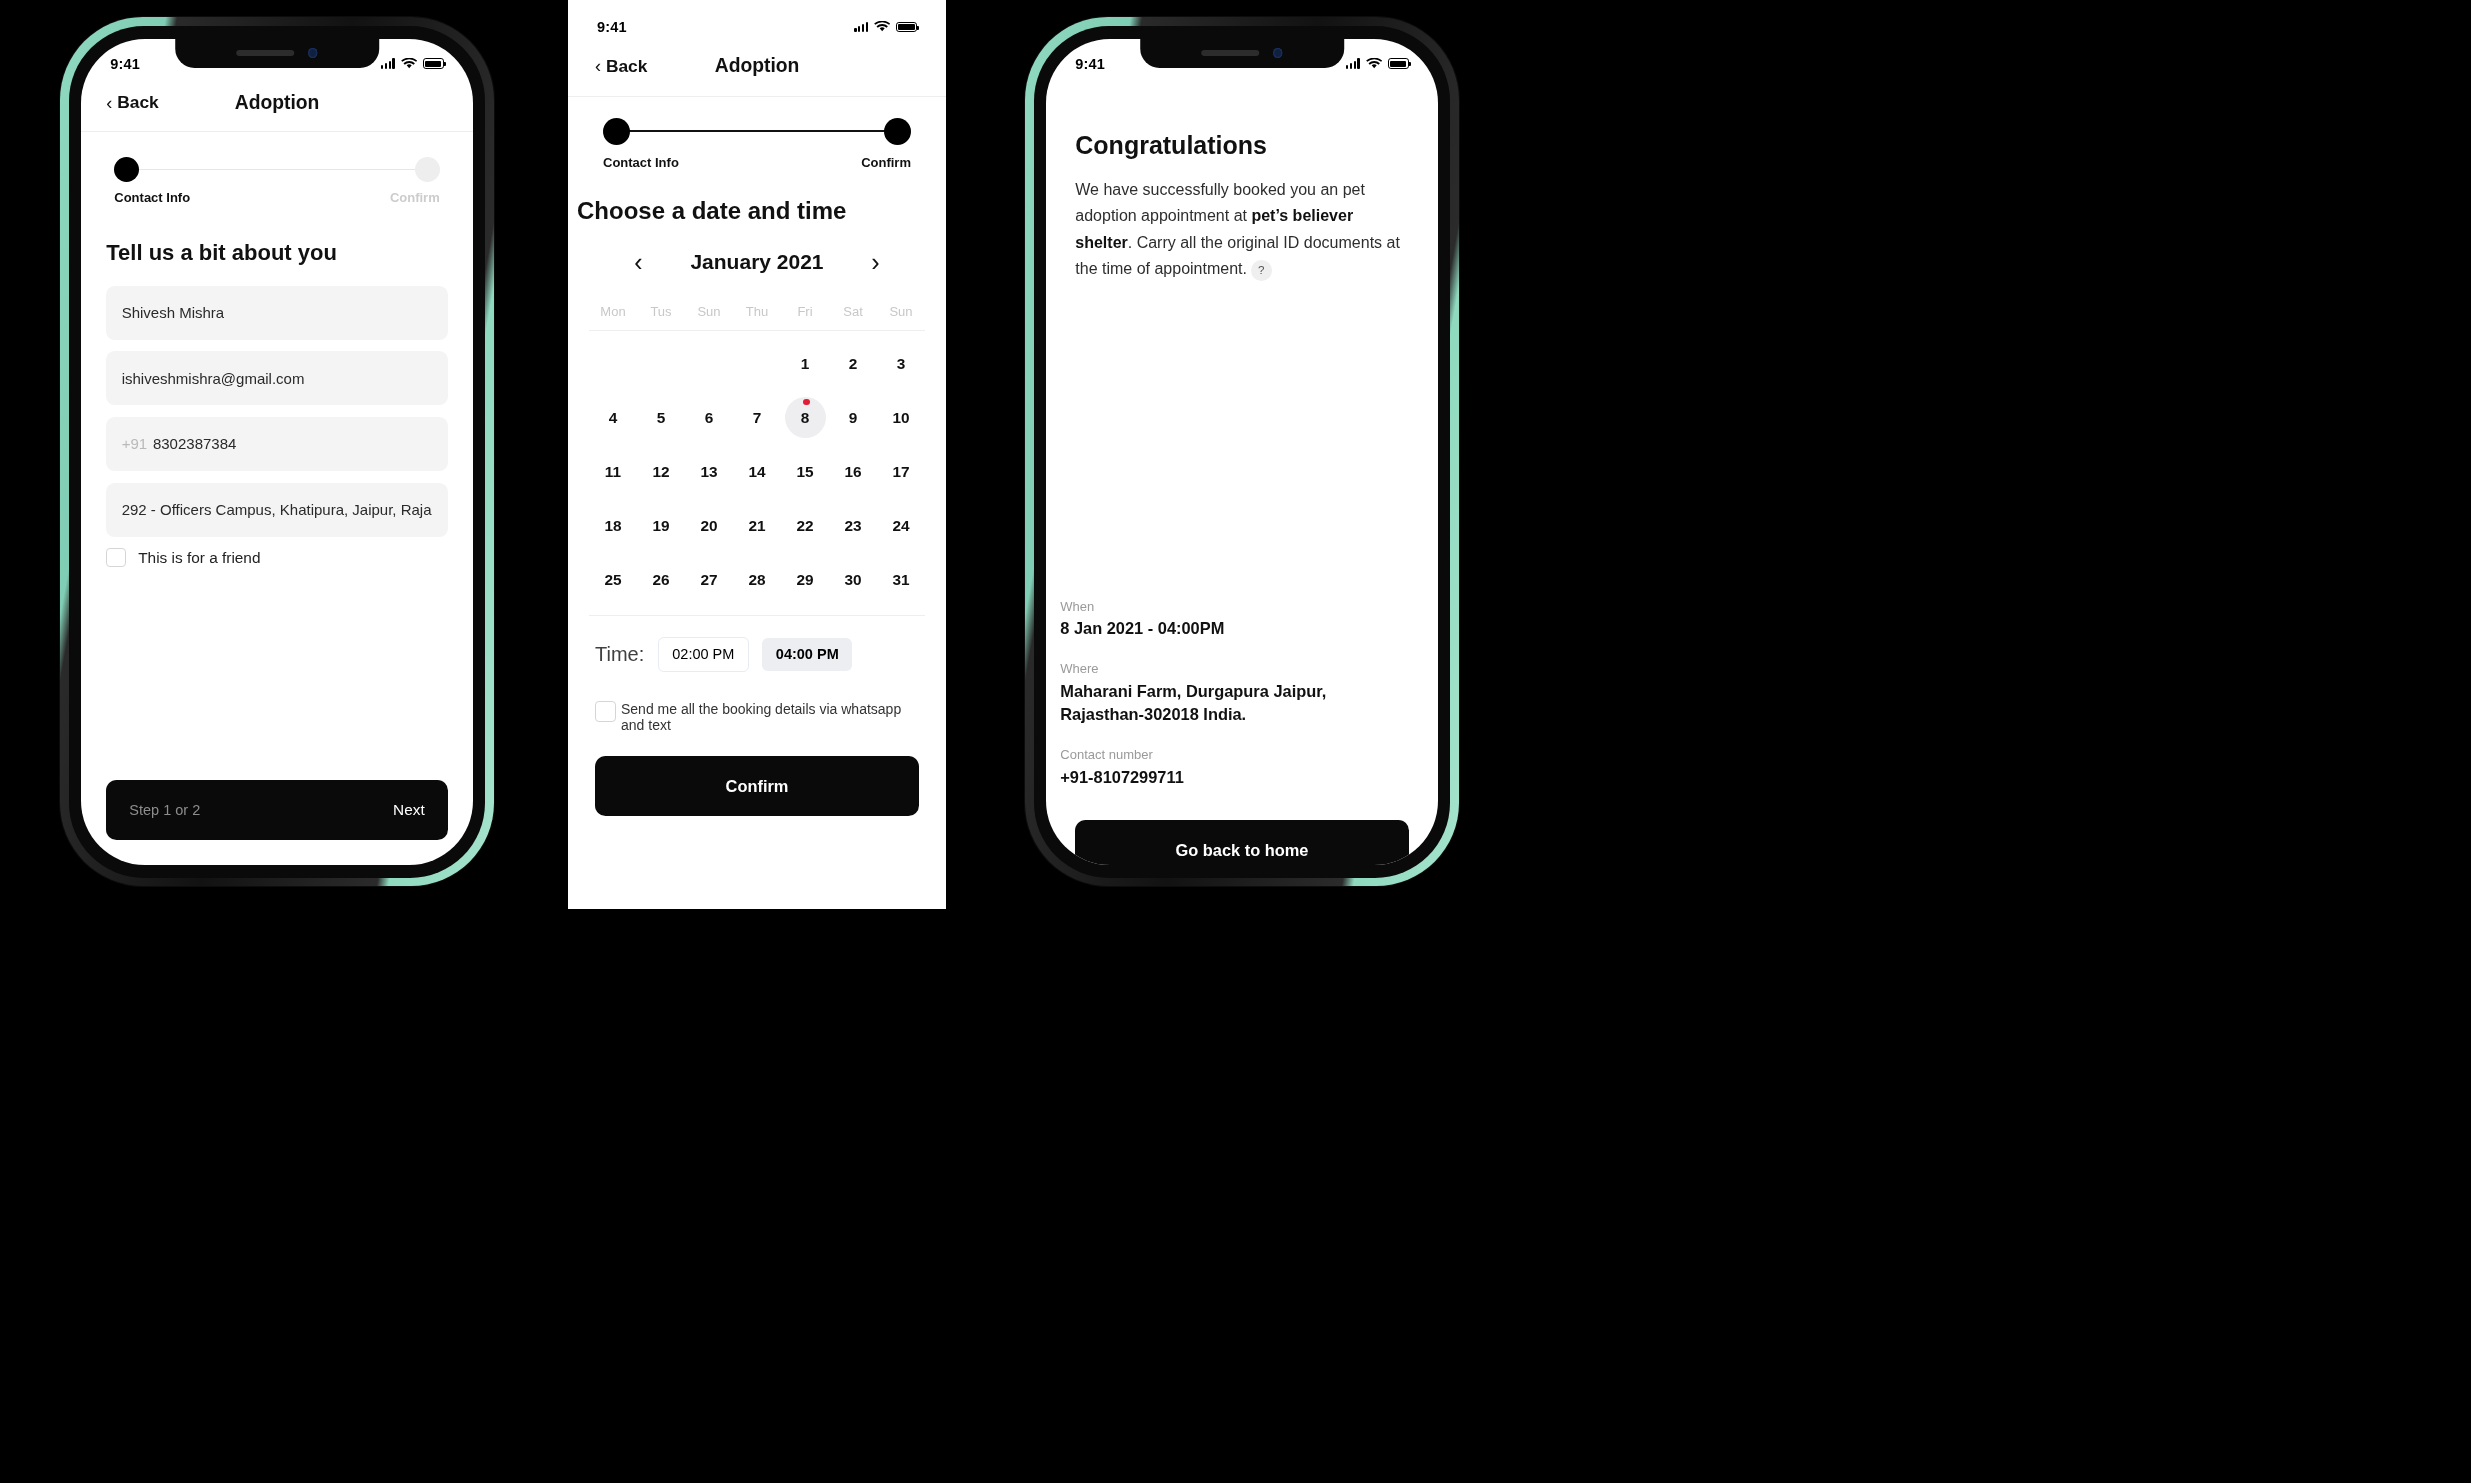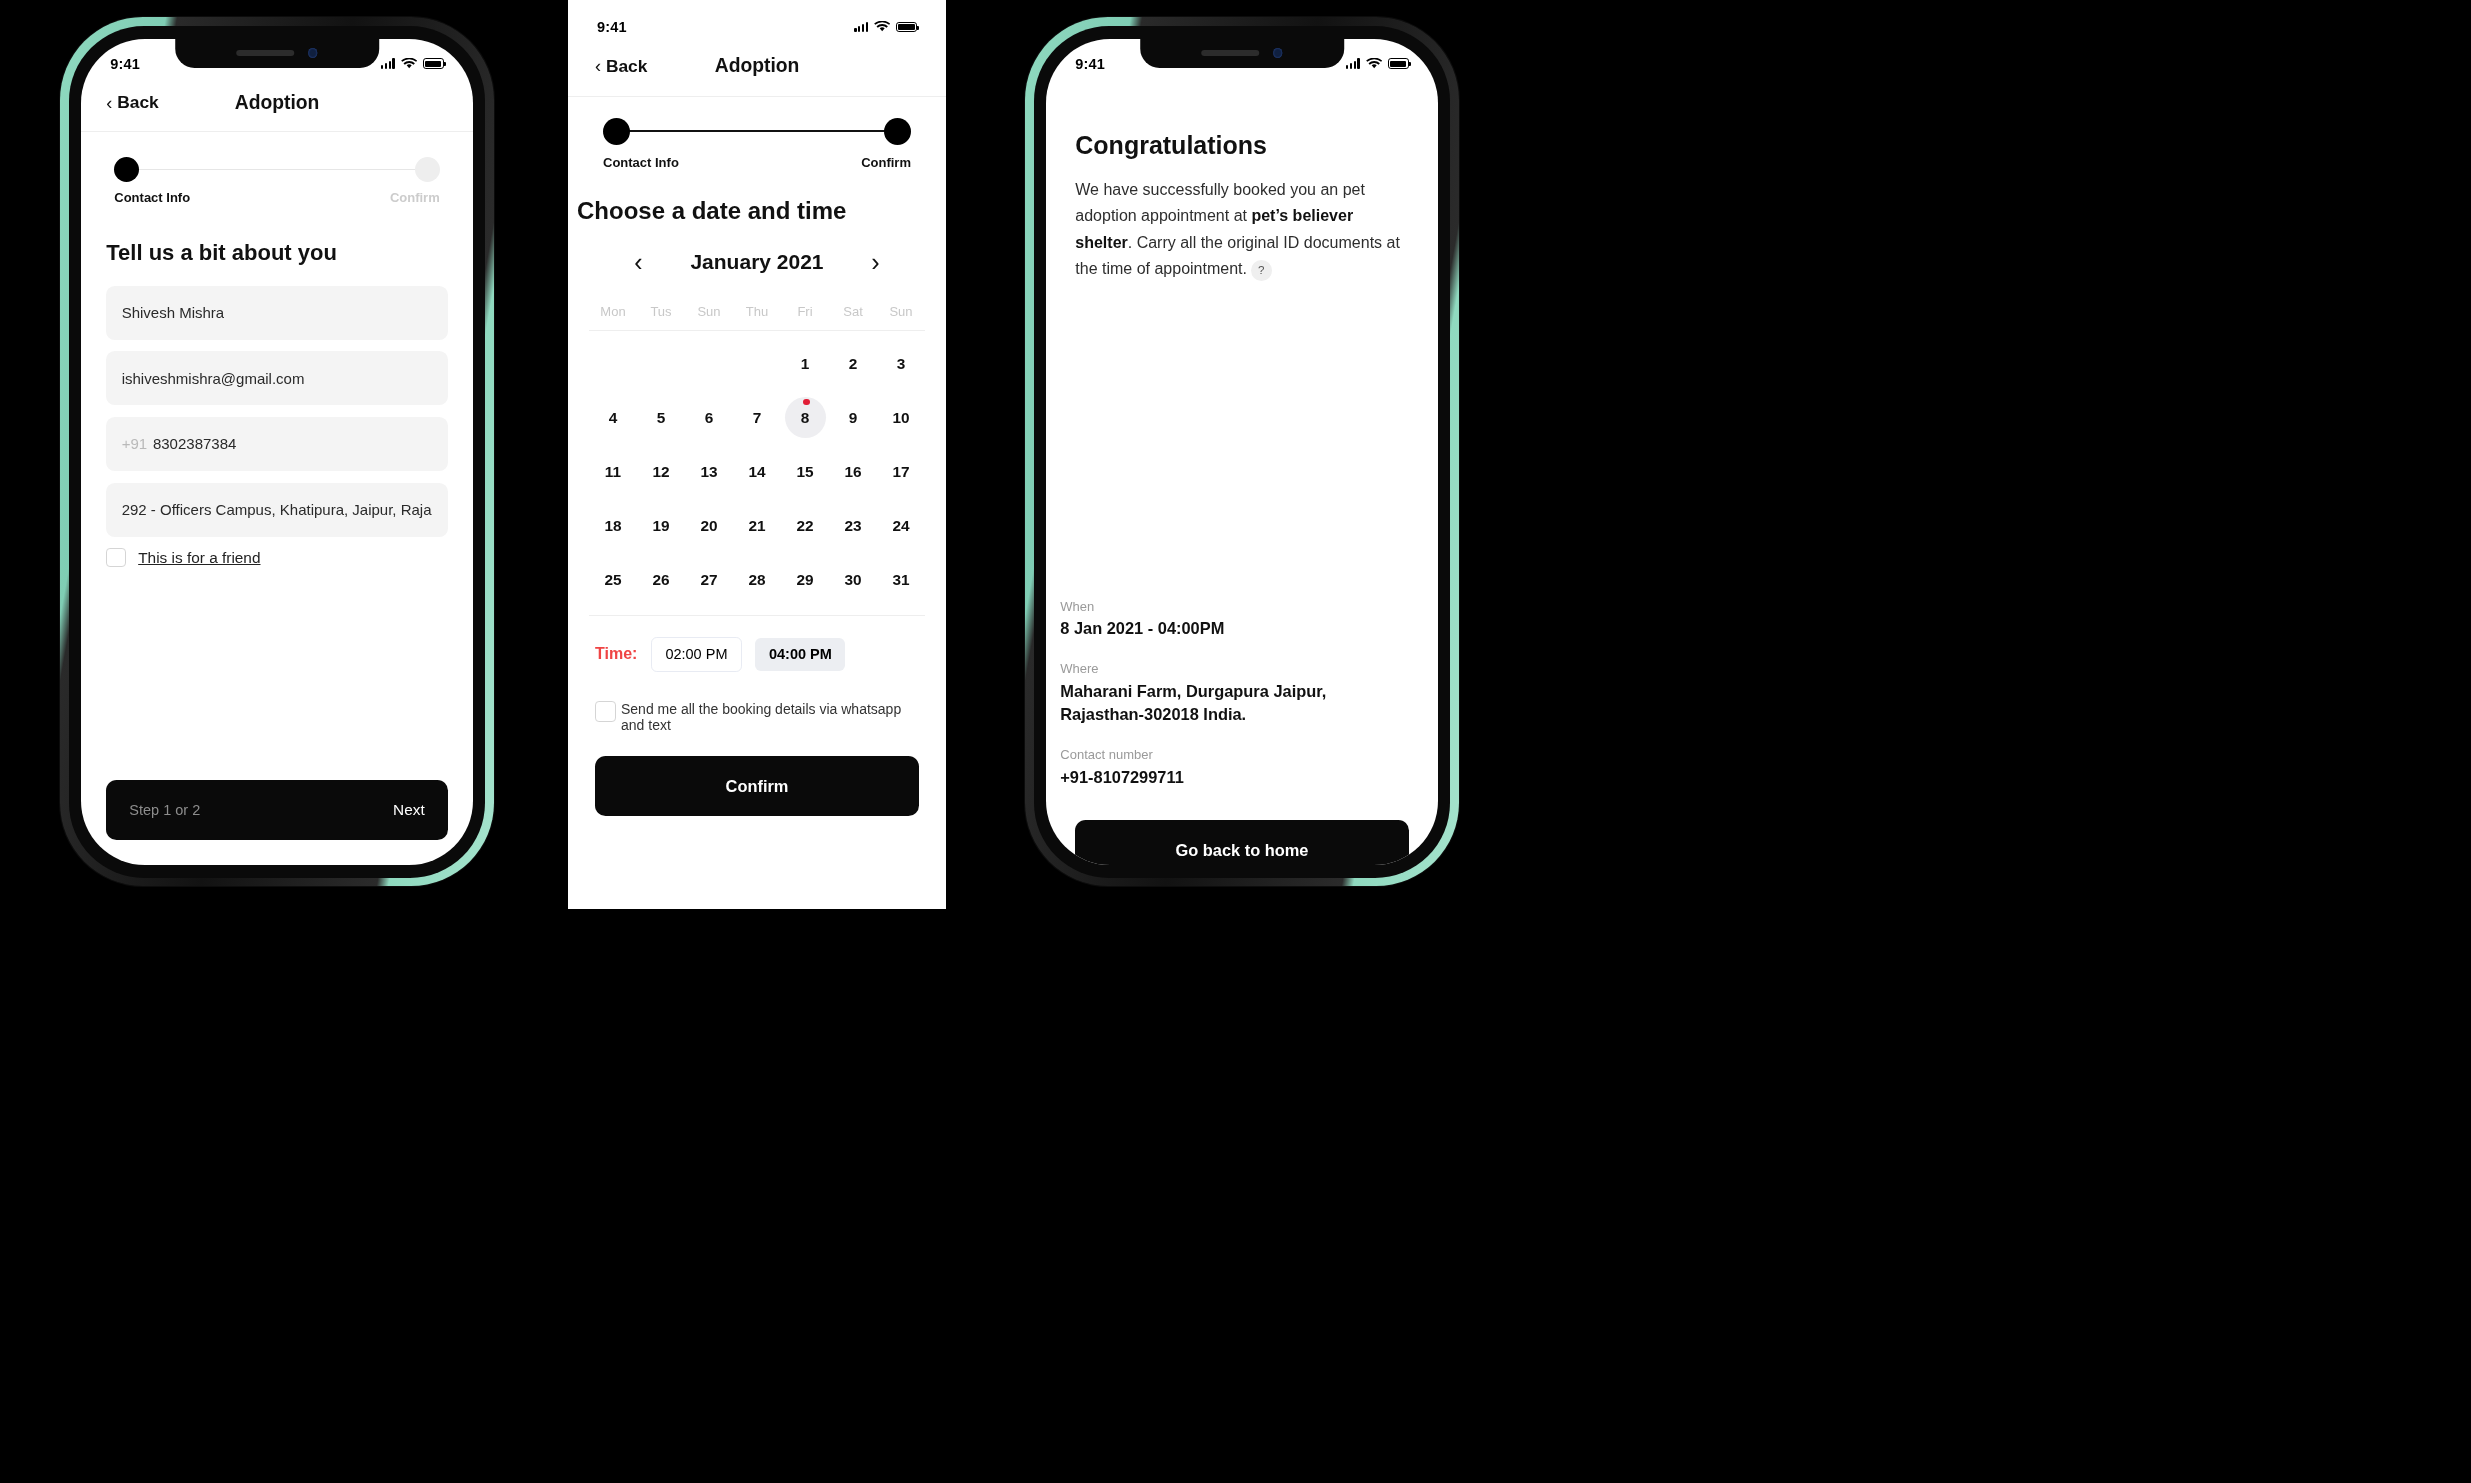--- a/index.html
+++ b/index.html
@@ -91,21 +91,21 @@
   .h2 { font-size: 22px; font-weight: 700; color:#111; margin-top: 35px; margin-bottom: 19.3px; }
   .field {
     background:#f4f4f4; border-radius: 8.7px; height: 54px;
     display:flex; align-items:center; padding: 0 15.4px; margin-bottom: 11.6px;
     font-size: 15px; color:#2a2a2a; overflow:hidden; white-space:nowrap;
   }
   .field .cc { color:#b9b9b9; margin-right: 5.8px; }
   .field .val { overflow:hidden; white-space: nowrap; }
   .checkrow { display:flex; align-items:center; gap: 12.6px; margin-top: 9.7px; }
   .cbox { width: 19.3px; height: 19.3px; border:1.5px solid #d5d5d5; border-radius:3.9px; background:#fff; flex:none; }
-  .checkrow .lbl { font-size: 15.4px; color:#222;text-decoration:underline; }
+  .checkrow .lbl { font-size: 15.4px; color:#222; }
 
   .bottom-bar {
     position:absolute; left: 25px; right: 25px; bottom: 25px;
     height: 60px; background:#0a0a0a; border-radius: 10.6px;
     display:flex; align-items:center; justify-content: space-between;
     padding: 0 23px;
   }
   .bottom-bar .step-txt { color:#8d8d8d; font-size: 14.5px; }
   .bottom-bar .next-txt { color:#fff; font-size: 15.4px; font-weight: 400; }
 
@@ -143,21 +143,21 @@
     display:flex; align-items:center; justify-content:center;
   }
   .day.selected .circle { background:#eeeef1; }
   .day .dotred {
     position:absolute; width: 6.8px; height: 6.8px; border-radius:50%;
     background:#e11d36; top: 7.7px; right: 19.3px;
   }
   .cal-bottom-sep { height:1px; background:#eeeeee; margin-top: 7.7px; }
 
   .time-row { display:flex; align-items:center; gap: 13.5px; padding: 21px 27px 0 27px; }
-  .time-row .tlabel { font-size: 16px; font-weight: 700; color:#ef4444; }
+  .time-row .tlabel { font-size: 20px; font-weight: 400; color:#404040; }
   .chip {
     padding: 8.7px 13.5px; border-radius: 5.8px; font-size: 14.5px; color:#000000; cursor:pointer;
   }
   .chip.outline { border: 1px solid #e8ebf3; background:#fff; }
   .chip.filled { background:#eceef2; font-weight: 700; }
 
   .m-checkrow { display:flex; align-items:flex-start; gap: 5px; padding: 29px 27px 0 27px; }
   .m-cbox { width: 21px; height: 21px; border:1.5px solid #d5d5d5; border-radius:3.9px; background:#fff; flex:none;}
   .m-checkrow .lbl { font-size: 14px; color:#333; }
 

